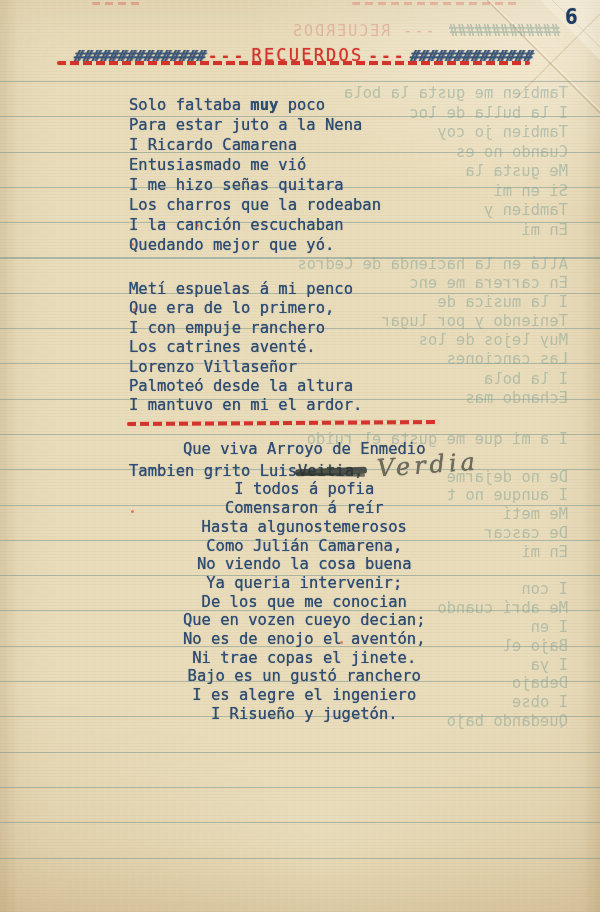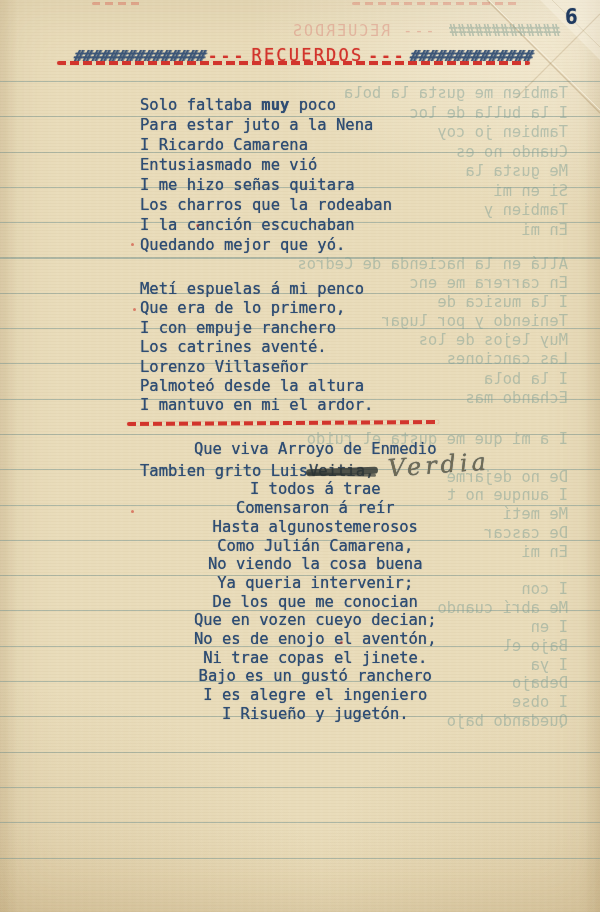--- a/index.html
+++ b/index.html
@@ -56,21 +56,21 @@
   }
   .sep-top{left:57px;top:61px;width:473px;}
   .sep-mid{left:127px;top:421px;width:312px;transform:rotate(-0.35deg);}
   .top-bleed{
     position:absolute;height:3px;opacity:0.3;border-radius:2px;
     background:repeating-linear-gradient(90deg,#d2342c 0 8px, rgba(0,0,0,0) 8px 13px);
   }
   .tb1{left:92px;top:2px;width:48px;}
   .tb2{left:352px;top:2px;width:168px;opacity:0.24;}
   
-  .stanza{position:absolute;left:140px;font-size:15.5px;white-space:nowrap;}
+  .stanza{position:absolute;left:129px;font-size:15.5px;white-space:nowrap;}
   .s1{top:95px;line-height:20px;}
   .s2{top:264px;line-height:19.4px;margin-top:16px;}
   .s3{top:440px;line-height:18.7px;text-align:center;}
   .bold-word{font-weight:bold;}
   .struck{
     position:relative;margin-left:1px;display:inline-block;color:#3a4a57;
     text-shadow:0 0 1px rgba(40,50,60,0.8);
   }
   .struck::after{
     content:"";position:absolute;left:-3px;right:-4px;top:6px;height:7px;
@@ -197,21 +197,21 @@
   <div>I mantuvo en mi el ardor.</div>
 </div>
 
 <div class="sep sep-mid"></div>
 
 <div class="stanza s3 typed">
   <div>Que viva Arroyo de Enmedio</div>
   <div>
     <span>Tambien grito Luis</span><span class="struck">Veitia,</span><span class="handwritten">Verdia</span>
   </div>
-  <div>I todos á trae</div>
+  <div>I todos á pofia</div>
   <div>Comensaron á reír</div>
   <div>Hasta algunostemerosos</div>
   <div>Como Julián Camarena,</div>
   <div>No viendo la cosa buena</div>
   <div>Ya queria intervenir;</div>
   <div>De los que me conocian</div>
   <div>Que en vozen cueyo decian;</div>
   <div>No es de enojo el aventón,</div>
   <div>Ni trae copas el jinete.</div>
   <div>Bajo es un gustó ranchero</div>

